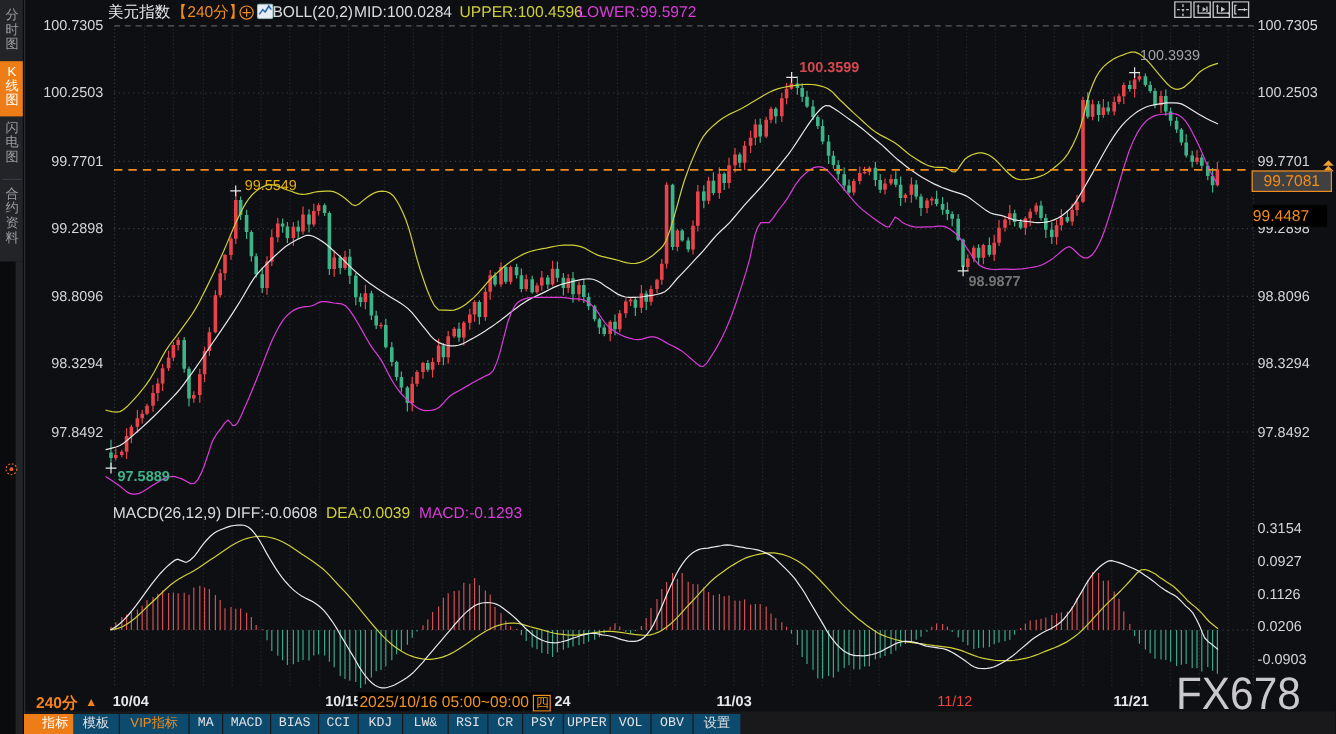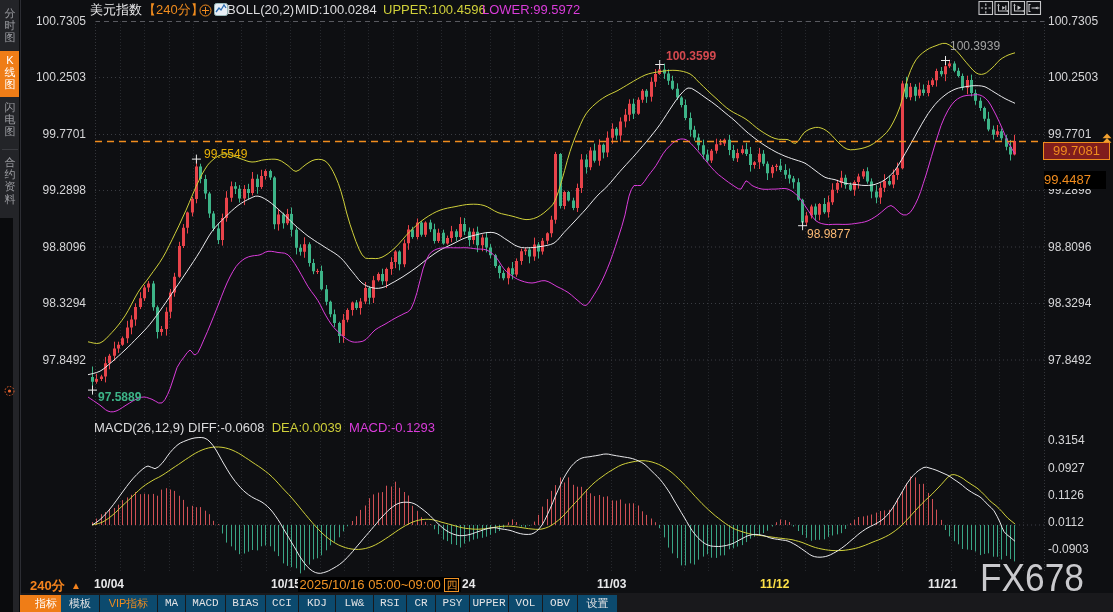--- a/index.html
+++ b/index.html
@@ -98,40 +98,40 @@
 <div class="lab" style="left:1048px;top:15px">100.7305</div>
 <div class="lab" style="left:1048px;top:71px">100.2503</div>
 <div class="lab" style="left:1048px;top:128px">99.7701</div>
 <div class="lab" style="left:1048px;top:184px">99.2898</div>
 <div class="lab" style="left:1048px;top:240.5px">98.8096</div>
 <div class="lab" style="left:1048px;top:297px">98.3294</div>
 <div class="lab" style="left:1048px;top:353.5px">97.8492</div>
 <div class="lab" style="left:1048px;top:434px">0.3154</div>
 <div class="lab" style="left:1048px;top:462px">0.0927</div>
 <div class="lab" style="left:1048px;top:489px">0.1126</div>
-<div class="lab" style="left:1048px;top:516px">0.0112</div>
+<div class="lab" style="left:1048px;top:516px">0.0206</div>
 <div class="lab" style="left:1048px;top:543px">-0.0903</div>
 
-<div style="position:absolute;left:1043px;top:142px;width:67px;height:18px;border:1.5px solid #f08c1e;background:#7f1d1d;color:#f08c1e;font-size:13px;line-height:15px;text-align:center">99.7081</div>
+<div style="position:absolute;left:1043px;top:142px;width:67px;height:18px;border:1.5px solid #f08c1e;background:#404040;color:#f08c1e;font-size:13px;line-height:15px;text-align:center">99.7081</div>
 <div style="position:absolute;left:1044px;top:171px;width:62px;height:18px;background:#000;color:#f08c1e;font-size:13px;line-height:18px;">99.4487</div>
 
 <div class="lab" style="left:204px;top:148px;color:#eab308;font-weight:normal">99.5549</div>
 <div class="lab" style="left:666px;top:50px;color:#d4494f;font-weight:bold">100.3599</div>
 <div class="lab" style="left:950px;top:40px;color:#a3a3a3;font-weight:normal">100.3939</div>
-<div class="lab" style="left:807px;top:228px;color:#fdba74;font-weight:normal">98.9877</div>
+<div class="lab" style="left:807px;top:228px;color:#737373;font-weight:bold">98.9877</div>
 <div class="lab" style="left:98px;top:391px;color:#3db488;font-weight:bold">97.5889</div>
 
 <div class="lab" style="left:94px;top:422px;color:#dcdcde;font-size:13px">MACD(26,12,9)&nbsp;DIFF:-0.0608&nbsp;&nbsp;<span style="color:#cfcf3a">DEA:0.0039</span>&nbsp;&nbsp;<span style="color:#da3cda">MACD:-0.1293</span></div>
 
 <div class="lab" style="left:30px;top:580px;color:#f5831d;font-weight:bold;font-size:13px">240分</div>
 <div class="lab" style="left:71px;top:580px;color:#f5831d;font-size:10px">▲</div>
 <div class="lab" style="left:94px;top:578px;font-weight:bold;color:#e8e8ea">10/04</div>
 <div class="lab" style="left:271px;top:578px;font-weight:bold;color:#e8e8ea">10/15</div>
 <div class="lab" style="left:597px;top:578px;font-weight:bold;color:#e8e8ea">11/03</div>
-<div class="lab" style="left:760px;top:578px;font-weight:bold;color:#fde047">11/12</div>
+<div class="lab" style="left:781px;top:578px;font-weight:normal;color:#ef4444">11/12</div>
 <div class="lab" style="left:928px;top:578px;font-weight:bold;color:#e8e8ea">11/21</div>
 <div style="position:absolute;left:298px;top:577px;width:163px;height:15px;background:#000;color:#f09325;font-size:13px;line-height:15px;text-align:center">2025/10/16 05:00~09:00 <span style="font-size:11px;border:1px solid #f09325;padding:0 1px">四</span></div>
 <div class="lab" style="left:462px;top:578px;font-weight:bold;color:#e8e8ea">24</div>
 
 <svg style="position:absolute;left:978px;top:558px" width="112" height="40">
     <text x="2" y="33" textLength="104" lengthAdjust="spacingAndGlyphs" font-family="Liberation Sans,sans-serif" font-size="38" fill="#c9c9cd" stroke="#0a0a0a" stroke-width="0.6" paint-order="stroke">FX678</text>
   </svg>
 
 <div style="position:absolute;left:21px;top:593px;width:1092px;height:19px;background:#19191c"></div>
 <div class="tab" style="left:20px;width:52px;background:#ef7d17;color:#fff;font-family:'Liberation Sans'">指标</div>

